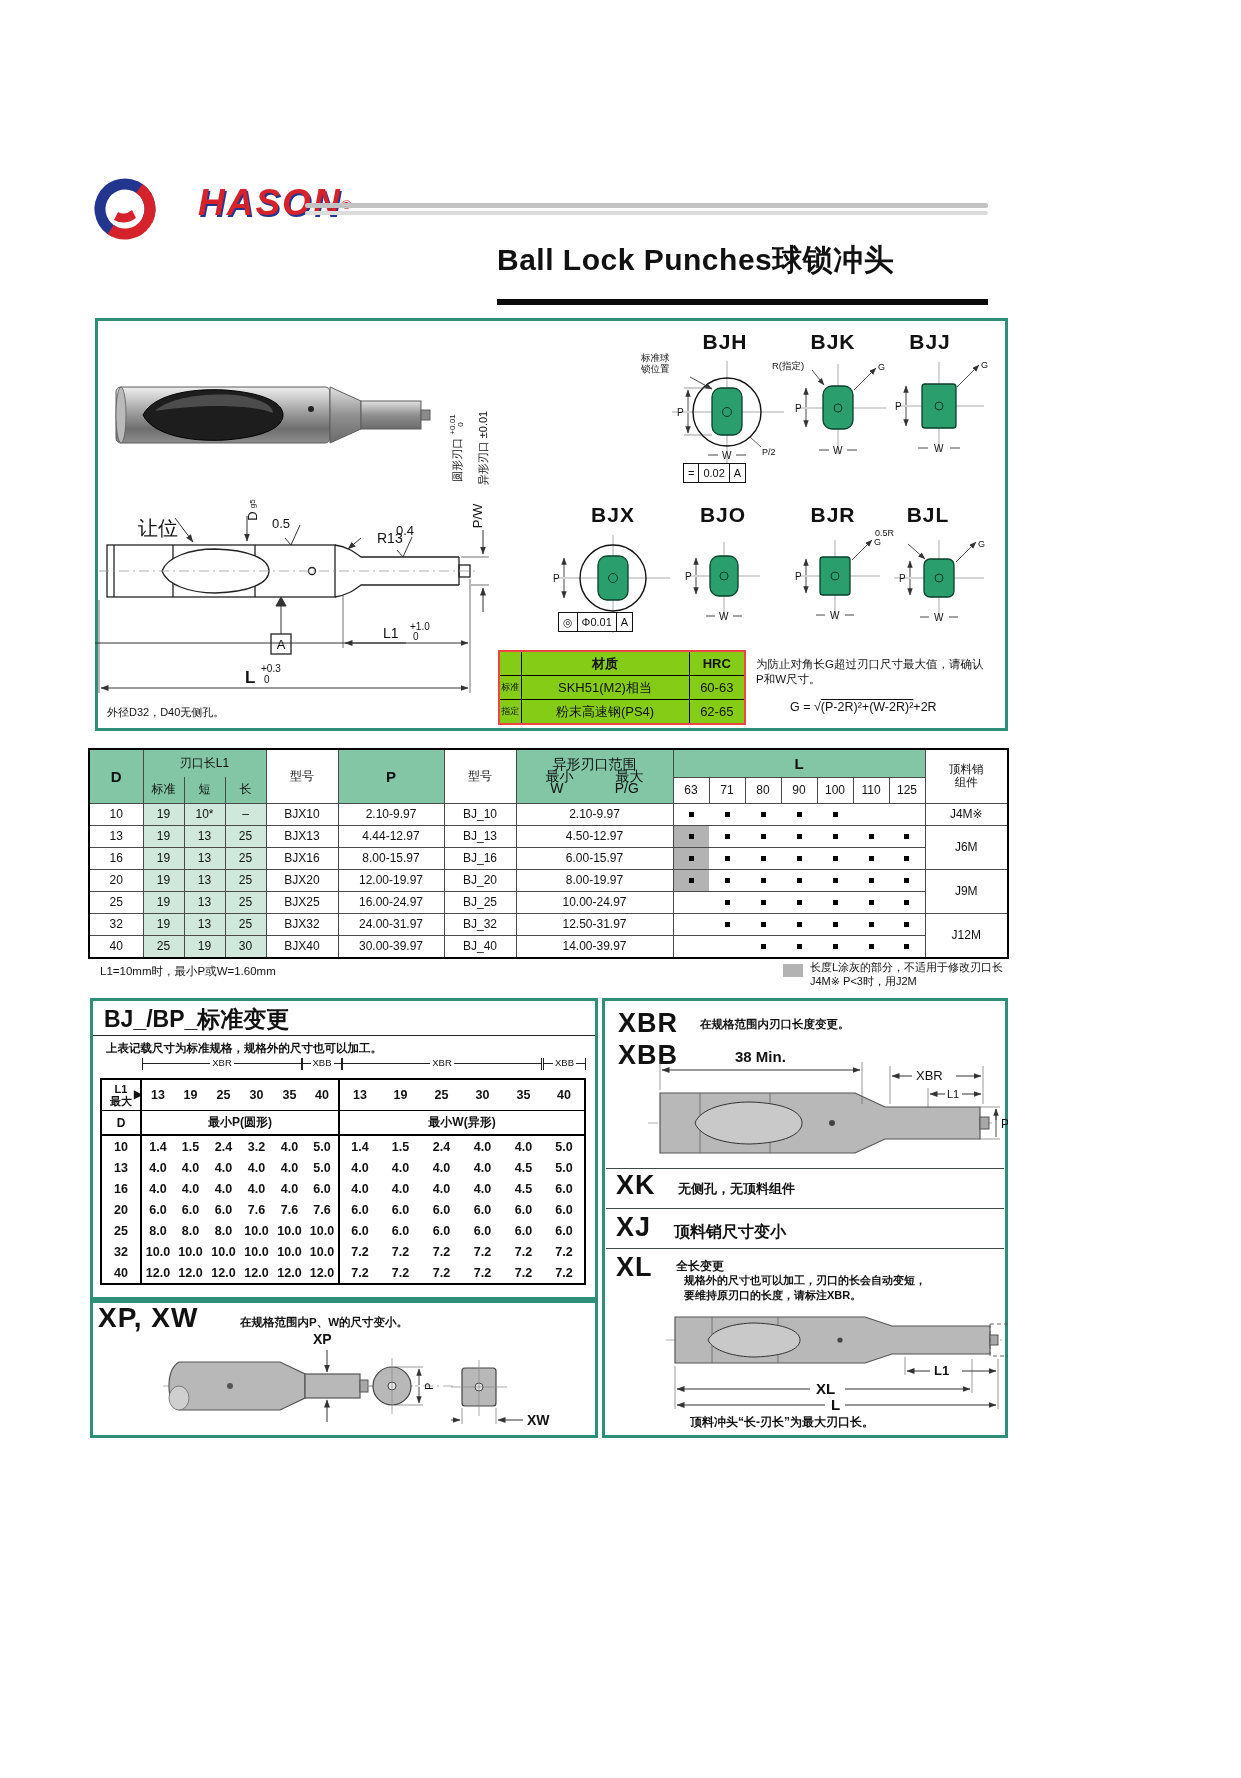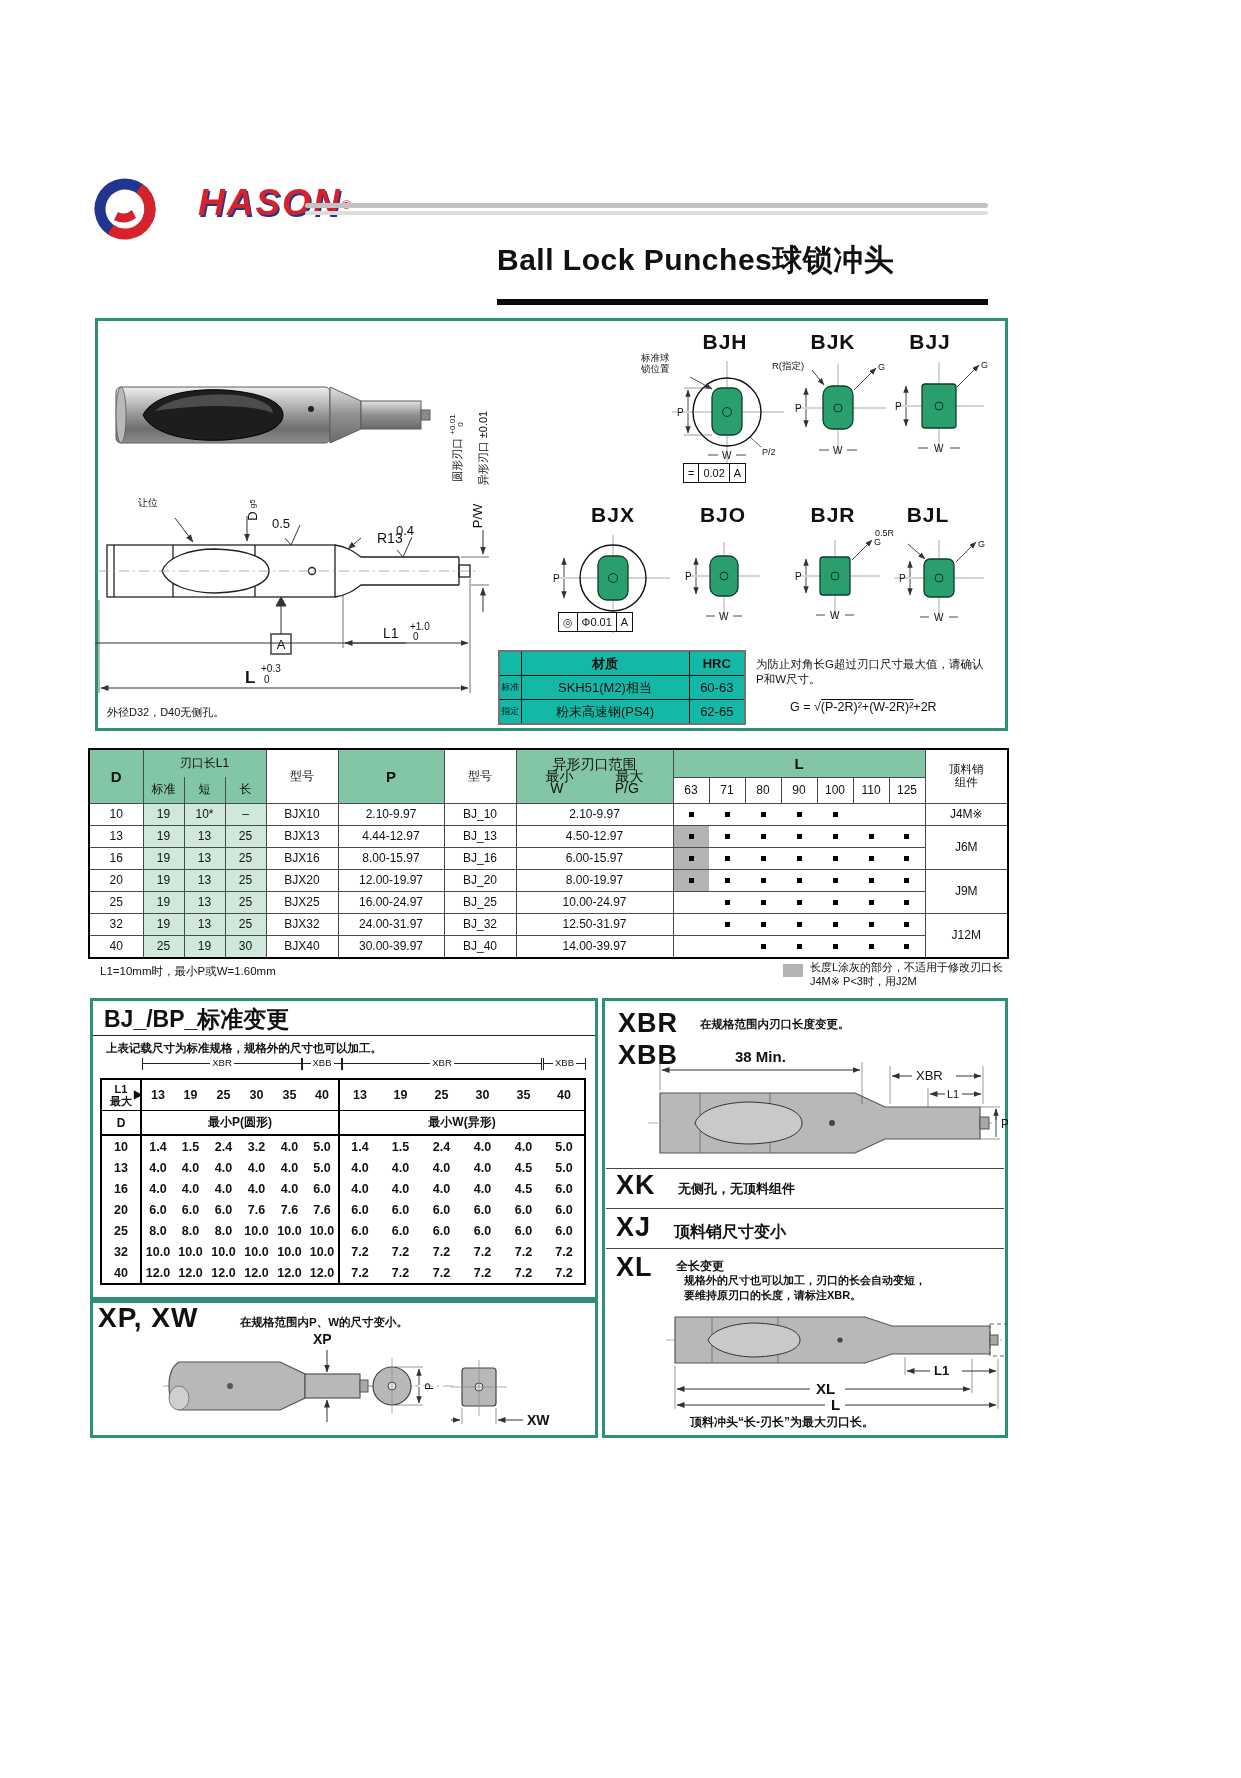--- a/index.html
+++ b/index.html
@@ -23,21 +23,21 @@
   .vfrac{display:inline-flex;flex-direction:column;font-size:8px;line-height:8px;text-align:center;}
   
   .tolbox{position:absolute;display:flex;border:1.2px solid #111;background:#fff;height:18px;
           font-size:11px;line-height:16px;z-index:5;}
   .tolbox span{padding:0 4px;display:flex;align-items:center;}
   .tolbox span + span{border-left:1.2px solid #111;}
   
   .tinylab{position:absolute;font-size:9.5px;line-height:11px;z-index:5;white-space:nowrap;}
   .seclab{position:absolute;font-weight:bold;font-size:21px;letter-spacing:1px;text-align:center;z-index:4;}
   
-  table.mat{border-collapse:collapse;border:2px solid #737373;font-size:13px;table-layout:fixed;background:#14b8a6;}
+  table.mat{border-collapse:collapse;border:2px solid #ef4444;font-size:13px;table-layout:fixed;background:#84cc16;}
   table.mat td,table.mat th{border:1.2px solid #000;text-align:center;padding:1px 2px;height:21px;overflow:hidden;}
   table.mat .typec{font-size:9px;line-height:9px;width:20px;word-break:break-all;padding:0 1px;}
   
   table.mt{border-collapse:collapse;table-layout:fixed;width:919px;font-size:12px;background:#fff;
            border:2.5px solid #000;}
   .mt th,.mt td{border:1px solid #4a4a4a;text-align:center;padding:0;height:21px;overflow:hidden;
                 font-weight:normal;}
   .mt thead th{font-size:12px;}
   .mt th.g{background:#82c6a6;}
   .mt td.lg{background:#cfe8db;}
@@ -178,21 +178,21 @@
     <text x="282" y="55" font-size="14" fill="#111">R13</text>
     <text x="301" y="47" font-size="13" fill="#111">0.4</text>
     <text x="288" y="150" font-size="14" fill="#111">L1</text>
     <text x="315" y="142" font-size="10" fill="#111">+1.0</text>
     <text x="318" y="152" font-size="10" fill="#111">0</text>
     <text x="150" y="195" font-size="17" font-weight="bold" fill="#111">L</text>
     <text x="166" y="184" font-size="10" fill="#111">+0.3</text>
     <text x="169" y="195" font-size="10" fill="#111">0</text>
     <text x="12" y="228" font-size="11" fill="#111">外径D32，D40无侧孔。</text>
   </svg>
-  <div class="abs" style="left:138px;top:496px;font-size:10px;z-index:5">让位</div>
+  <div class="abs" style="left:138px;top:515px;font-size:20px;z-index:5">让位</div>
   <div class="abs vrot" style="left:212px;top:502px;width:80px;height:16px">
     <span style="font-size:13px">D</span>
     <sup style="font-size:8px">g5</sup>
   </div>
   <div class="abs vrot" style="left:437px;top:508px;width:80px;height:16px;font-size:13px">
     <span>P/W</span>
   </div>
 
   <div class="seclab" style="left:695px;top:330px;width:60px">BJH</div>
   <div class="seclab" style="left:803px;top:330px;width:60px">BJK</div>

